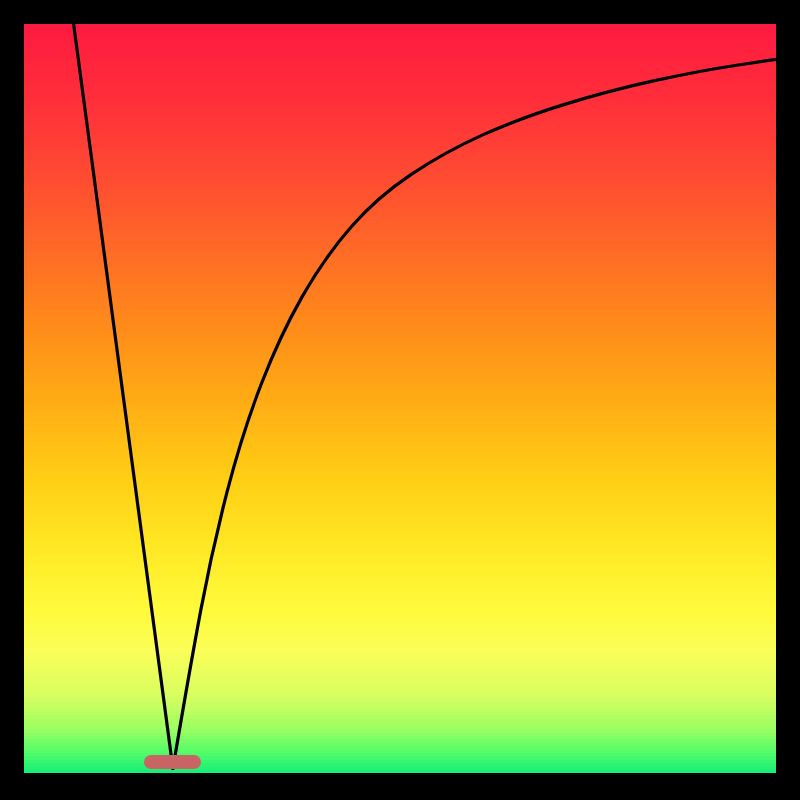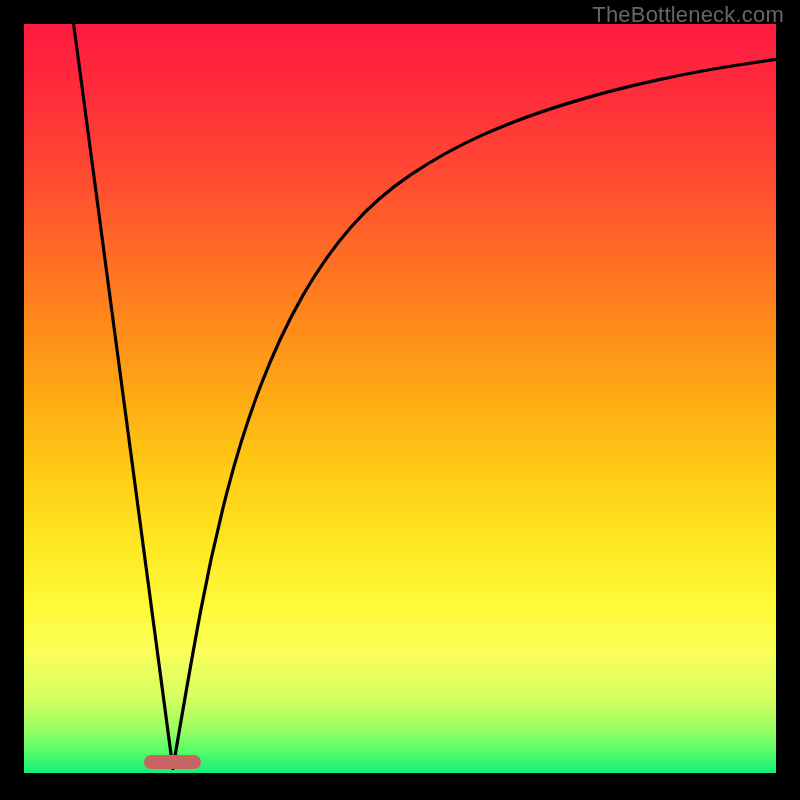--- a/index.html
+++ b/index.html
@@ -56,21 +56,20 @@
     height: 14px;
     border-radius: 7px;
     background: #c86464;
   }
 </style>
 </head>
 <body>
 
 <div class="frame">
 
-  <div class="watermark">TheBottleneck.com</div>
 
   <div class="plot-area">
 
     <div class="grad" id="grad">
         <div style="height:3.418181818181818px;background:rgb(255,26,64)"></div>
         <div style="height:3.418181818181818px;background:rgb(255,27,64)"></div>
         <div style="height:3.418181818181818px;background:rgb(255,28,63)"></div>
         <div style="height:3.418181818181818px;background:rgb(255,29,63)"></div>
         <div style="height:3.418181818181818px;background:rgb(255,30,63)"></div>
         <div style="height:3.418181818181818px;background:rgb(255,31,63)"></div>

